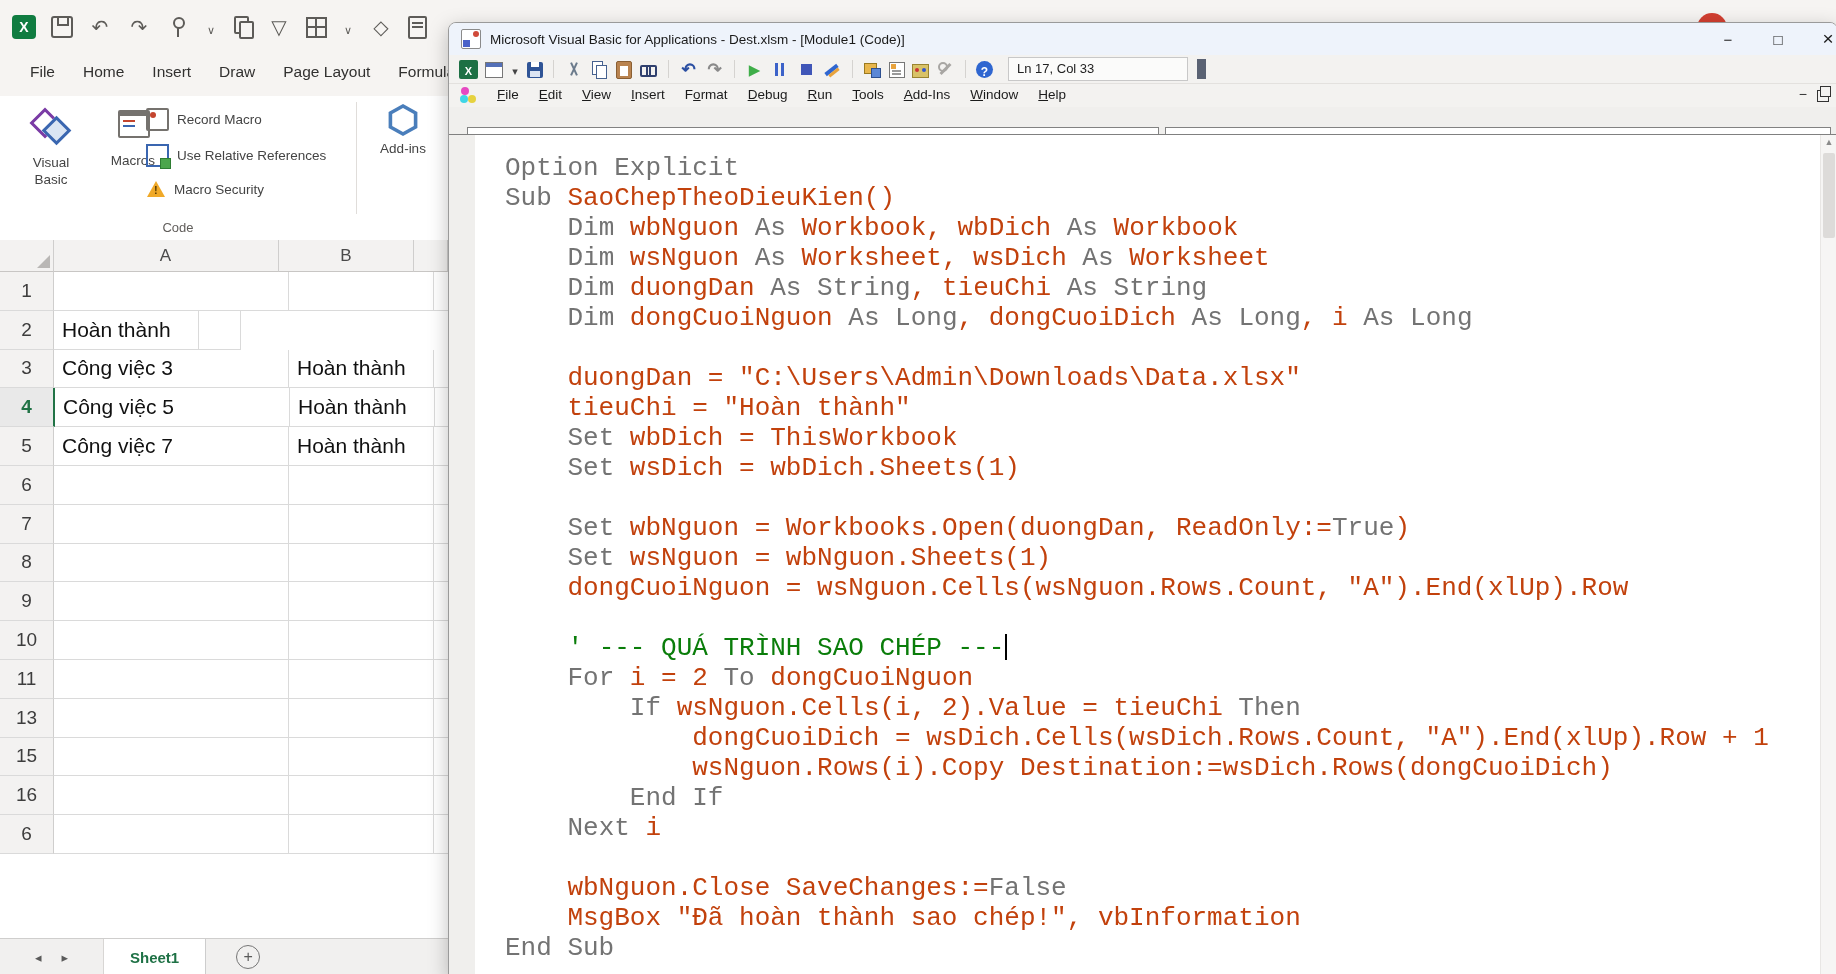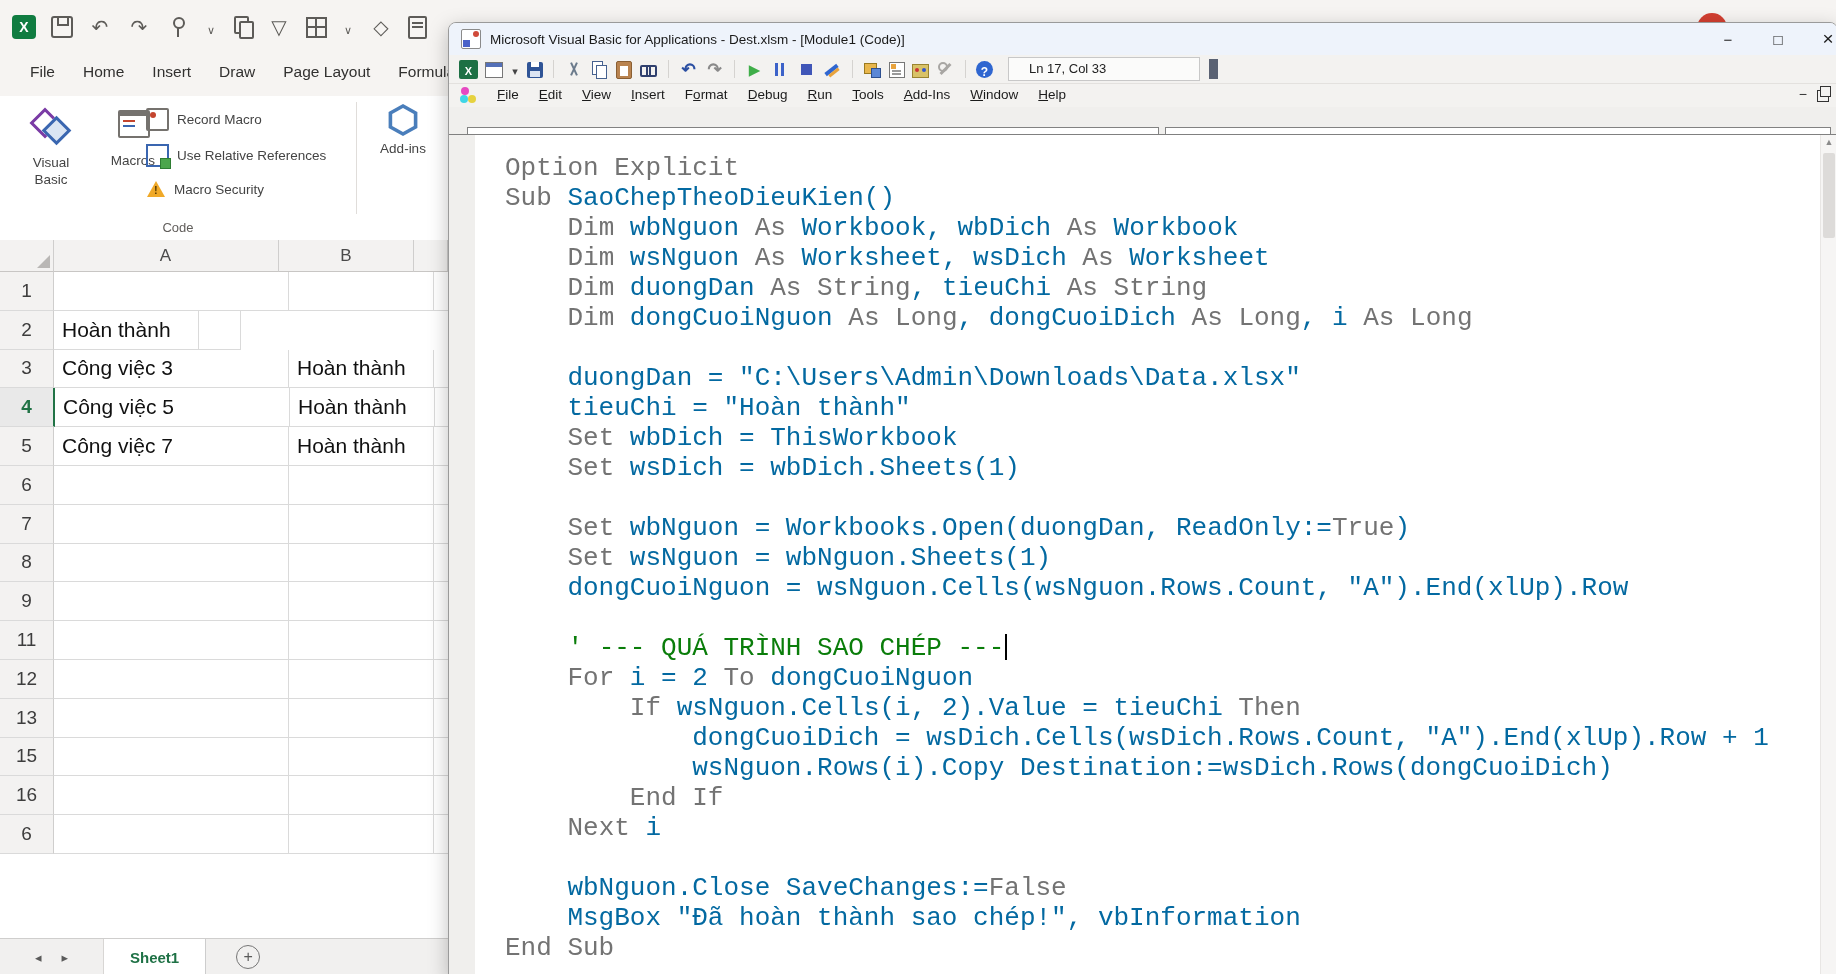--- a/index.html
+++ b/index.html
@@ -117,21 +117,21 @@
   .vtb-properties::before{content:"";position:absolute;left:1px;top:1px;width:5px;height:5px;background:#e8a33d;}
   .vtb-properties::after{content:"";position:absolute;left:2px;bottom:2px;width:9px;height:2px;background:#9a9a9a;box-shadow:0 -3px 0 #9a9a9a;}
   .vtb-object-browser{background:#d9c267;border:1px solid #9a8430;width:15px;height:12px;margin-top:3px;}
   .vtb-object-browser::before{content:"";position:absolute;left:2px;top:3px;width:4px;height:4px;background:#cc3333;border-radius:50%;}
   .vtb-object-browser::after{content:"";position:absolute;right:2px;top:3px;width:4px;height:4px;background:#3355cc;border-radius:50%;}
   .vtb-toolbox::before{content:"";position:absolute;left:8px;top:2px;width:3px;height:14px;background:#a8a6a3;transform:rotate(45deg);}
   .vtb-toolbox::after{content:"";position:absolute;left:2px;top:2px;width:6px;height:6px;border:2px solid #a8a6a3;border-radius:50%;}
   .vtb-help{background:#2f66d0;border-radius:50%;width:17px;height:17px;margin-top:1px;}
   .vtb-help::before{content:"?";color:#fff;font-size:12px;font-weight:bold;line-height:17px;}
   .ln-status{margin-left:8px;width:170px;height:22px;background:#fbfbfa;border:1px solid #c8c8c8;
-             font-size:13px;line-height:22px;padding-left:20px;color:#222;flex:none;}
+             font-size:13px;line-height:22px;padding-left:8px;color:#222;flex:none;}
   .mini-thumb{width:9px;height:20px;background:#5a6273;margin-left:2px;flex:none;}
   
   .vba-menubar{position:absolute;left:0;right:0;top:60px;height:24px;display:flex;align-items:center;padding-left:8px;color:#1b1b1b;}
   .module-icon{position:relative;width:20px;height:20px;margin:0 8px 0 2px;flex:none;}
   .module-icon::before{content:"";position:absolute;left:2px;top:2px;width:8px;height:8px;background:#e649c2;border-radius:50%;box-shadow:7px 8px 0 #e6d23f;}
   .module-icon::after{content:"";position:absolute;left:1px;top:10px;width:8px;height:8px;background:#3fd6e6;border-radius:50%;}
   .menu-item{padding:0 10px;line-height:24px;}
   .mdi-btns{position:absolute;right:8px;top:3px;display:flex;gap:10px;align-items:center;color:#333;}
   .mdi-min{font-size:14px;}
   .mdi-restore{position:relative;width:10px;height:10px;border:1.5px solid #333;margin-top:3px;}
@@ -142,21 +142,21 @@
   .combo-obj{left:18px;width:690px;} .combo-proc{left:716px;width:664px;}
   .combo-text{font-size:13px;padding-left:8px;color:#000;white-space:nowrap;}
   .combo-proc .combo-text{font-weight:bold;}
   .combo-arrow{position:absolute;right:2px;top:2px;width:16px;height:16px;text-align:center;font-size:10px;color:#555;line-height:16px;}
   
   .code-area{position:absolute;left:0;right:0;top:111px;bottom:0;background:#fff;border-top:1px solid #808080;overflow:hidden;}
   .margin-bar{position:absolute;left:0;top:0;bottom:0;width:26px;background:#f0efed;}
   .code-content{position:absolute;left:26px;right:16px;top:0;bottom:0;padding:18px 0 0 30px;
                 font-family:"Liberation Mono",monospace;font-size:26px;line-height:30px;white-space:pre;}
   .code-line{height:30px;}
-  .cs-k{color:#737373;} .cs-t{color:#0369a1;} .cs-c{color:#0a7d0a;}
+  .cs-k{color:#737373;} .cs-t{color:#c2410c;} .cs-c{color:#0a7d0a;}
   .caret{display:inline-block;width:2px;height:26px;background:#000;vertical-align:-5px;margin-left:1px;}
   .code-scrollbar{position:absolute;right:0;top:0;bottom:0;width:16px;background:#f6f5f4;border-left:1px solid #e8e6e4;}
   .code-scrollbar .sb-up{position:absolute;top:2px;left:0;right:0;text-align:center;font-size:9px;color:#8a8a8a;}
   .code-scrollbar .sb-thumb{position:absolute;top:18px;left:2px;right:2px;height:85px;background:#dddbd9;border-radius:2px;}
 </style>
 </head>
 <body>
 
 <div id="screen">
 
@@ -270,27 +270,27 @@
           <div class="c-cell" style="width: 136px;"></div>
           <div class="c-cell" style="width: 33px;"></div>
         </div>
         <div class="g-row">
           <div class="c-num">9</div>
           <div class="c-cell" style="width: 226px;"></div>
           <div class="c-cell" style="width: 136px;"></div>
           <div class="c-cell" style="width: 33px;"></div>
         </div>
         <div class="g-row">
+          <div class="c-num">10</div>
+          <div class="c-cell" style="width: 226px;"></div>
+          <div class="c-cell" style="width: 136px;"></div>
+          <div class="c-cell" style="width: 33px;"></div>
+        </div>
+        <div class="g-row">
           <div class="c-num">11</div>
-          <div class="c-cell" style="width: 226px;"></div>
-          <div class="c-cell" style="width: 136px;"></div>
-          <div class="c-cell" style="width: 33px;"></div>
-        </div>
-        <div class="g-row">
-          <div class="c-num">12</div>
           <div class="c-cell" style="width: 226px;"></div>
           <div class="c-cell" style="width: 136px;"></div>
           <div class="c-cell" style="width: 33px;"></div>
         </div>
         <div class="g-row">
           <div class="c-num">13</div>
           <div class="c-cell" style="width: 226px;"></div>
           <div class="c-cell" style="width: 136px;"></div>
           <div class="c-cell" style="width: 33px;"></div>
         </div>

